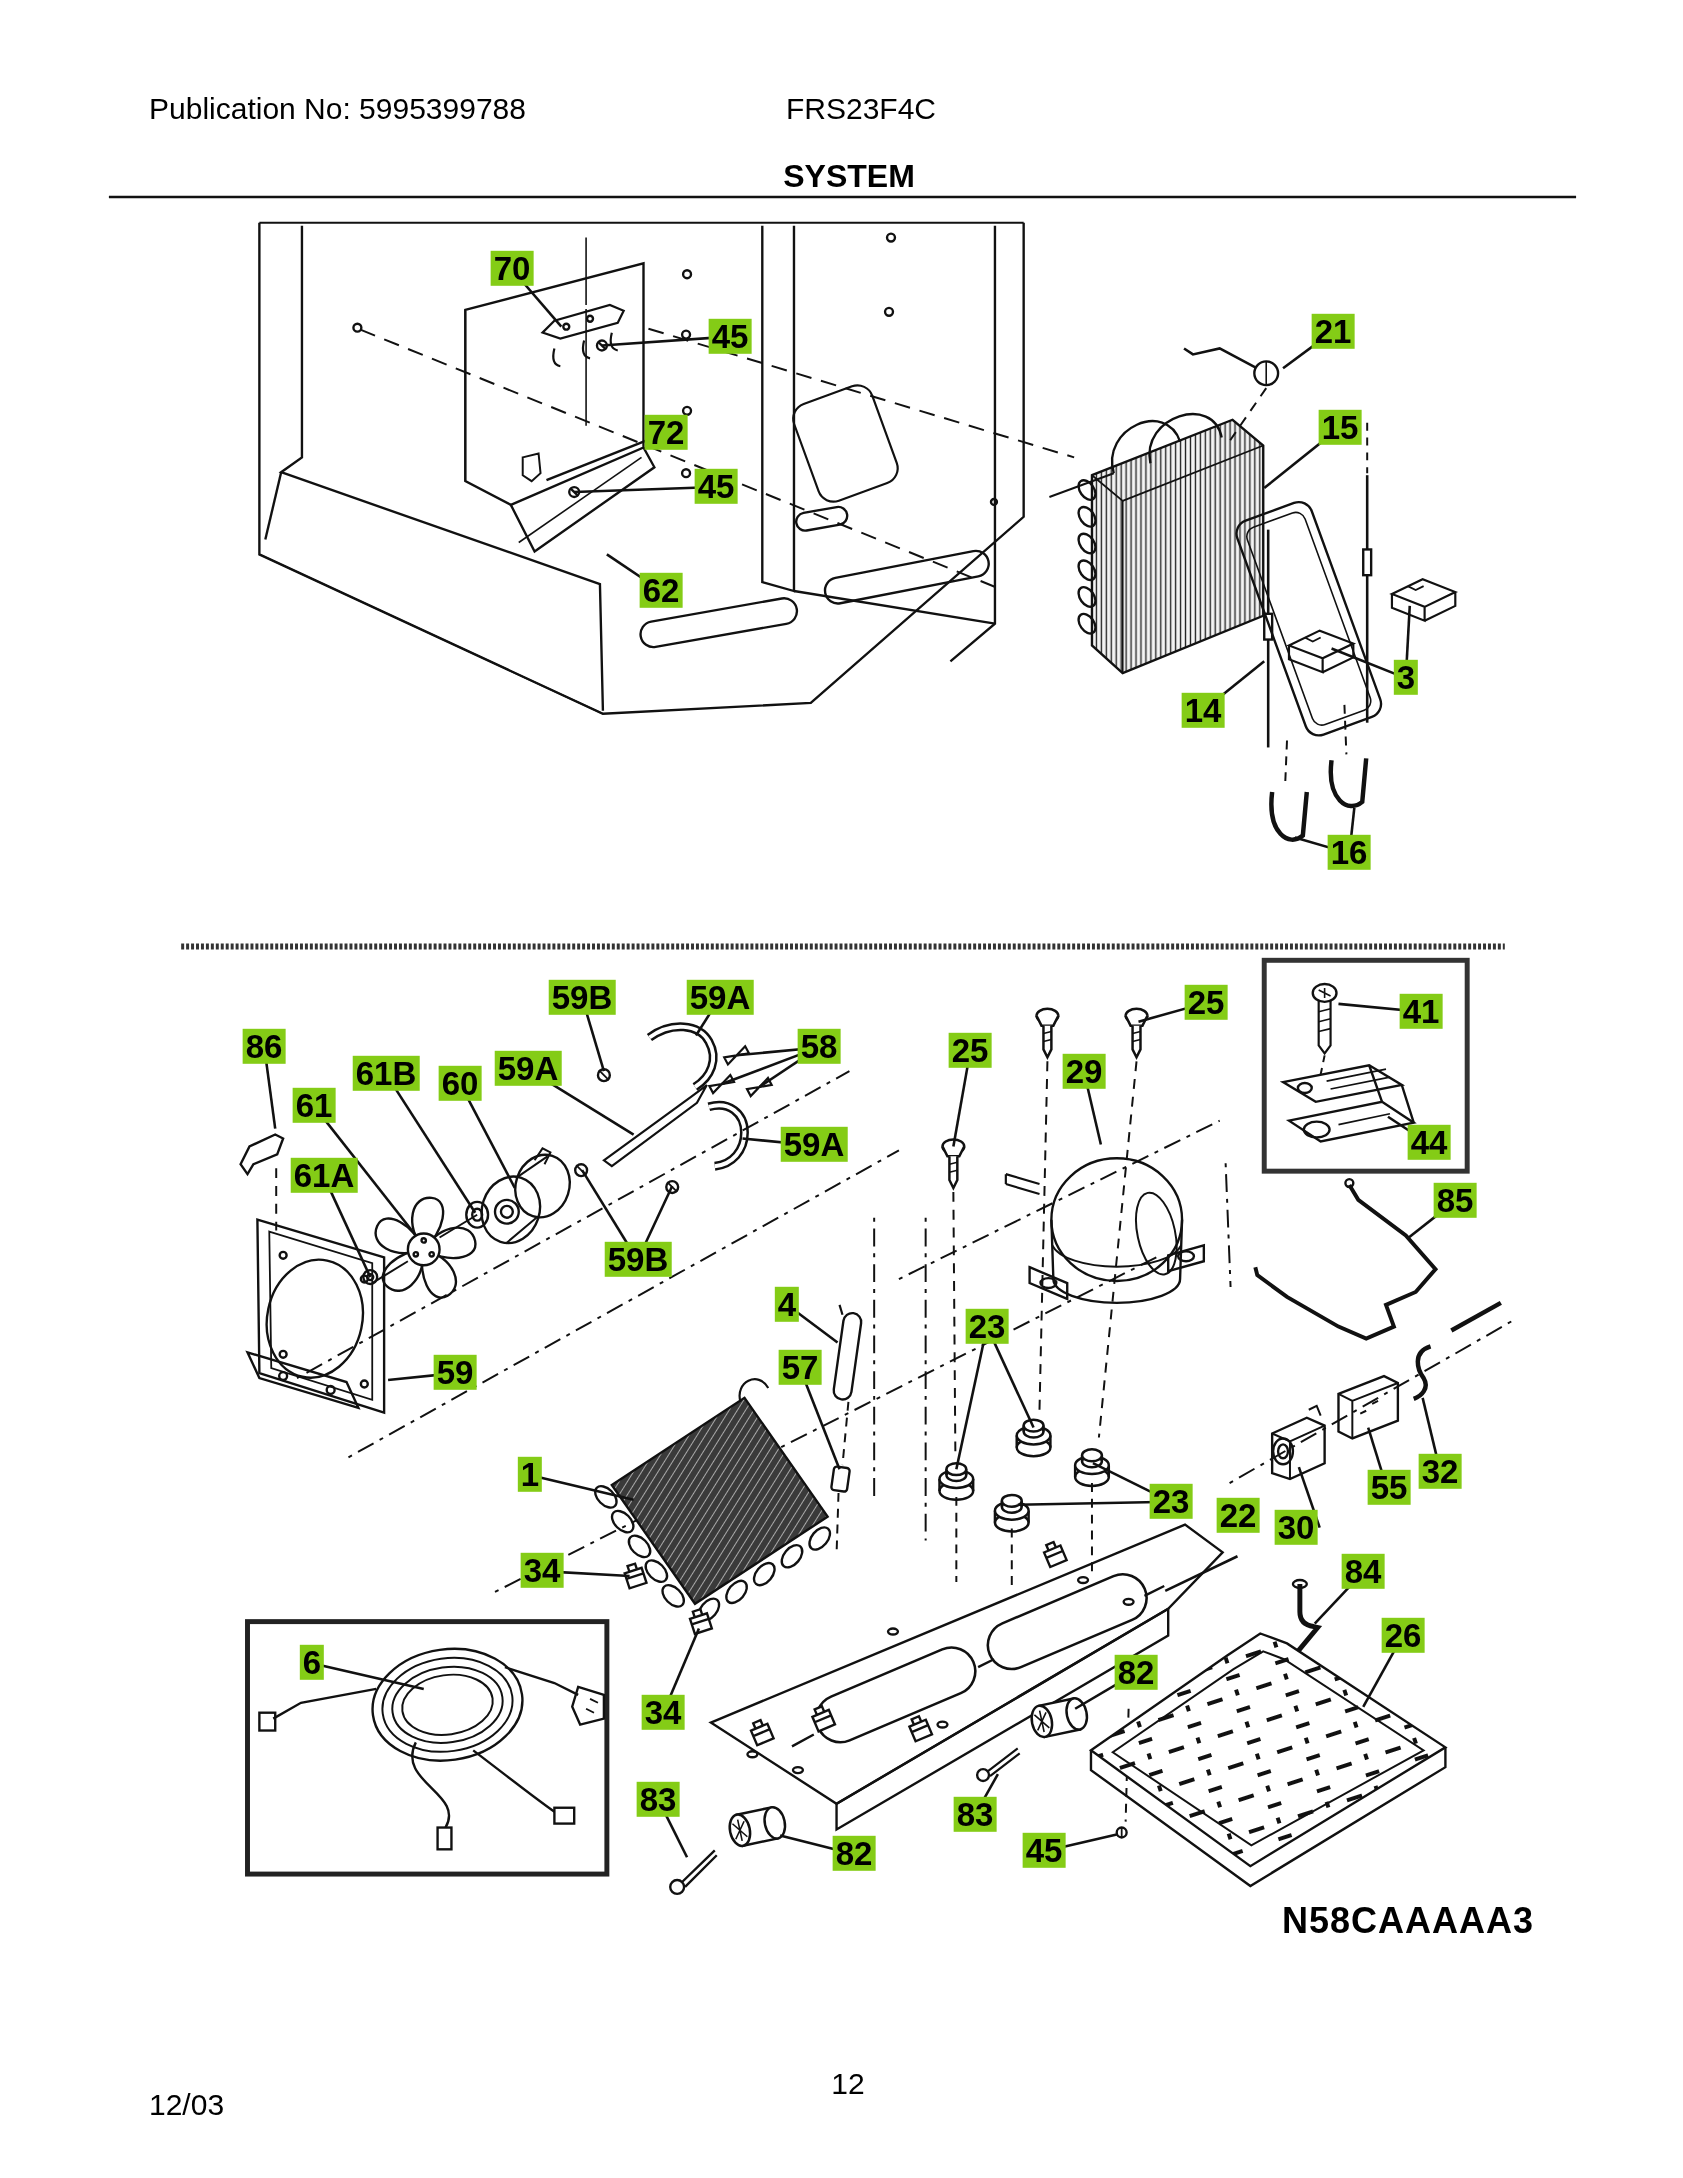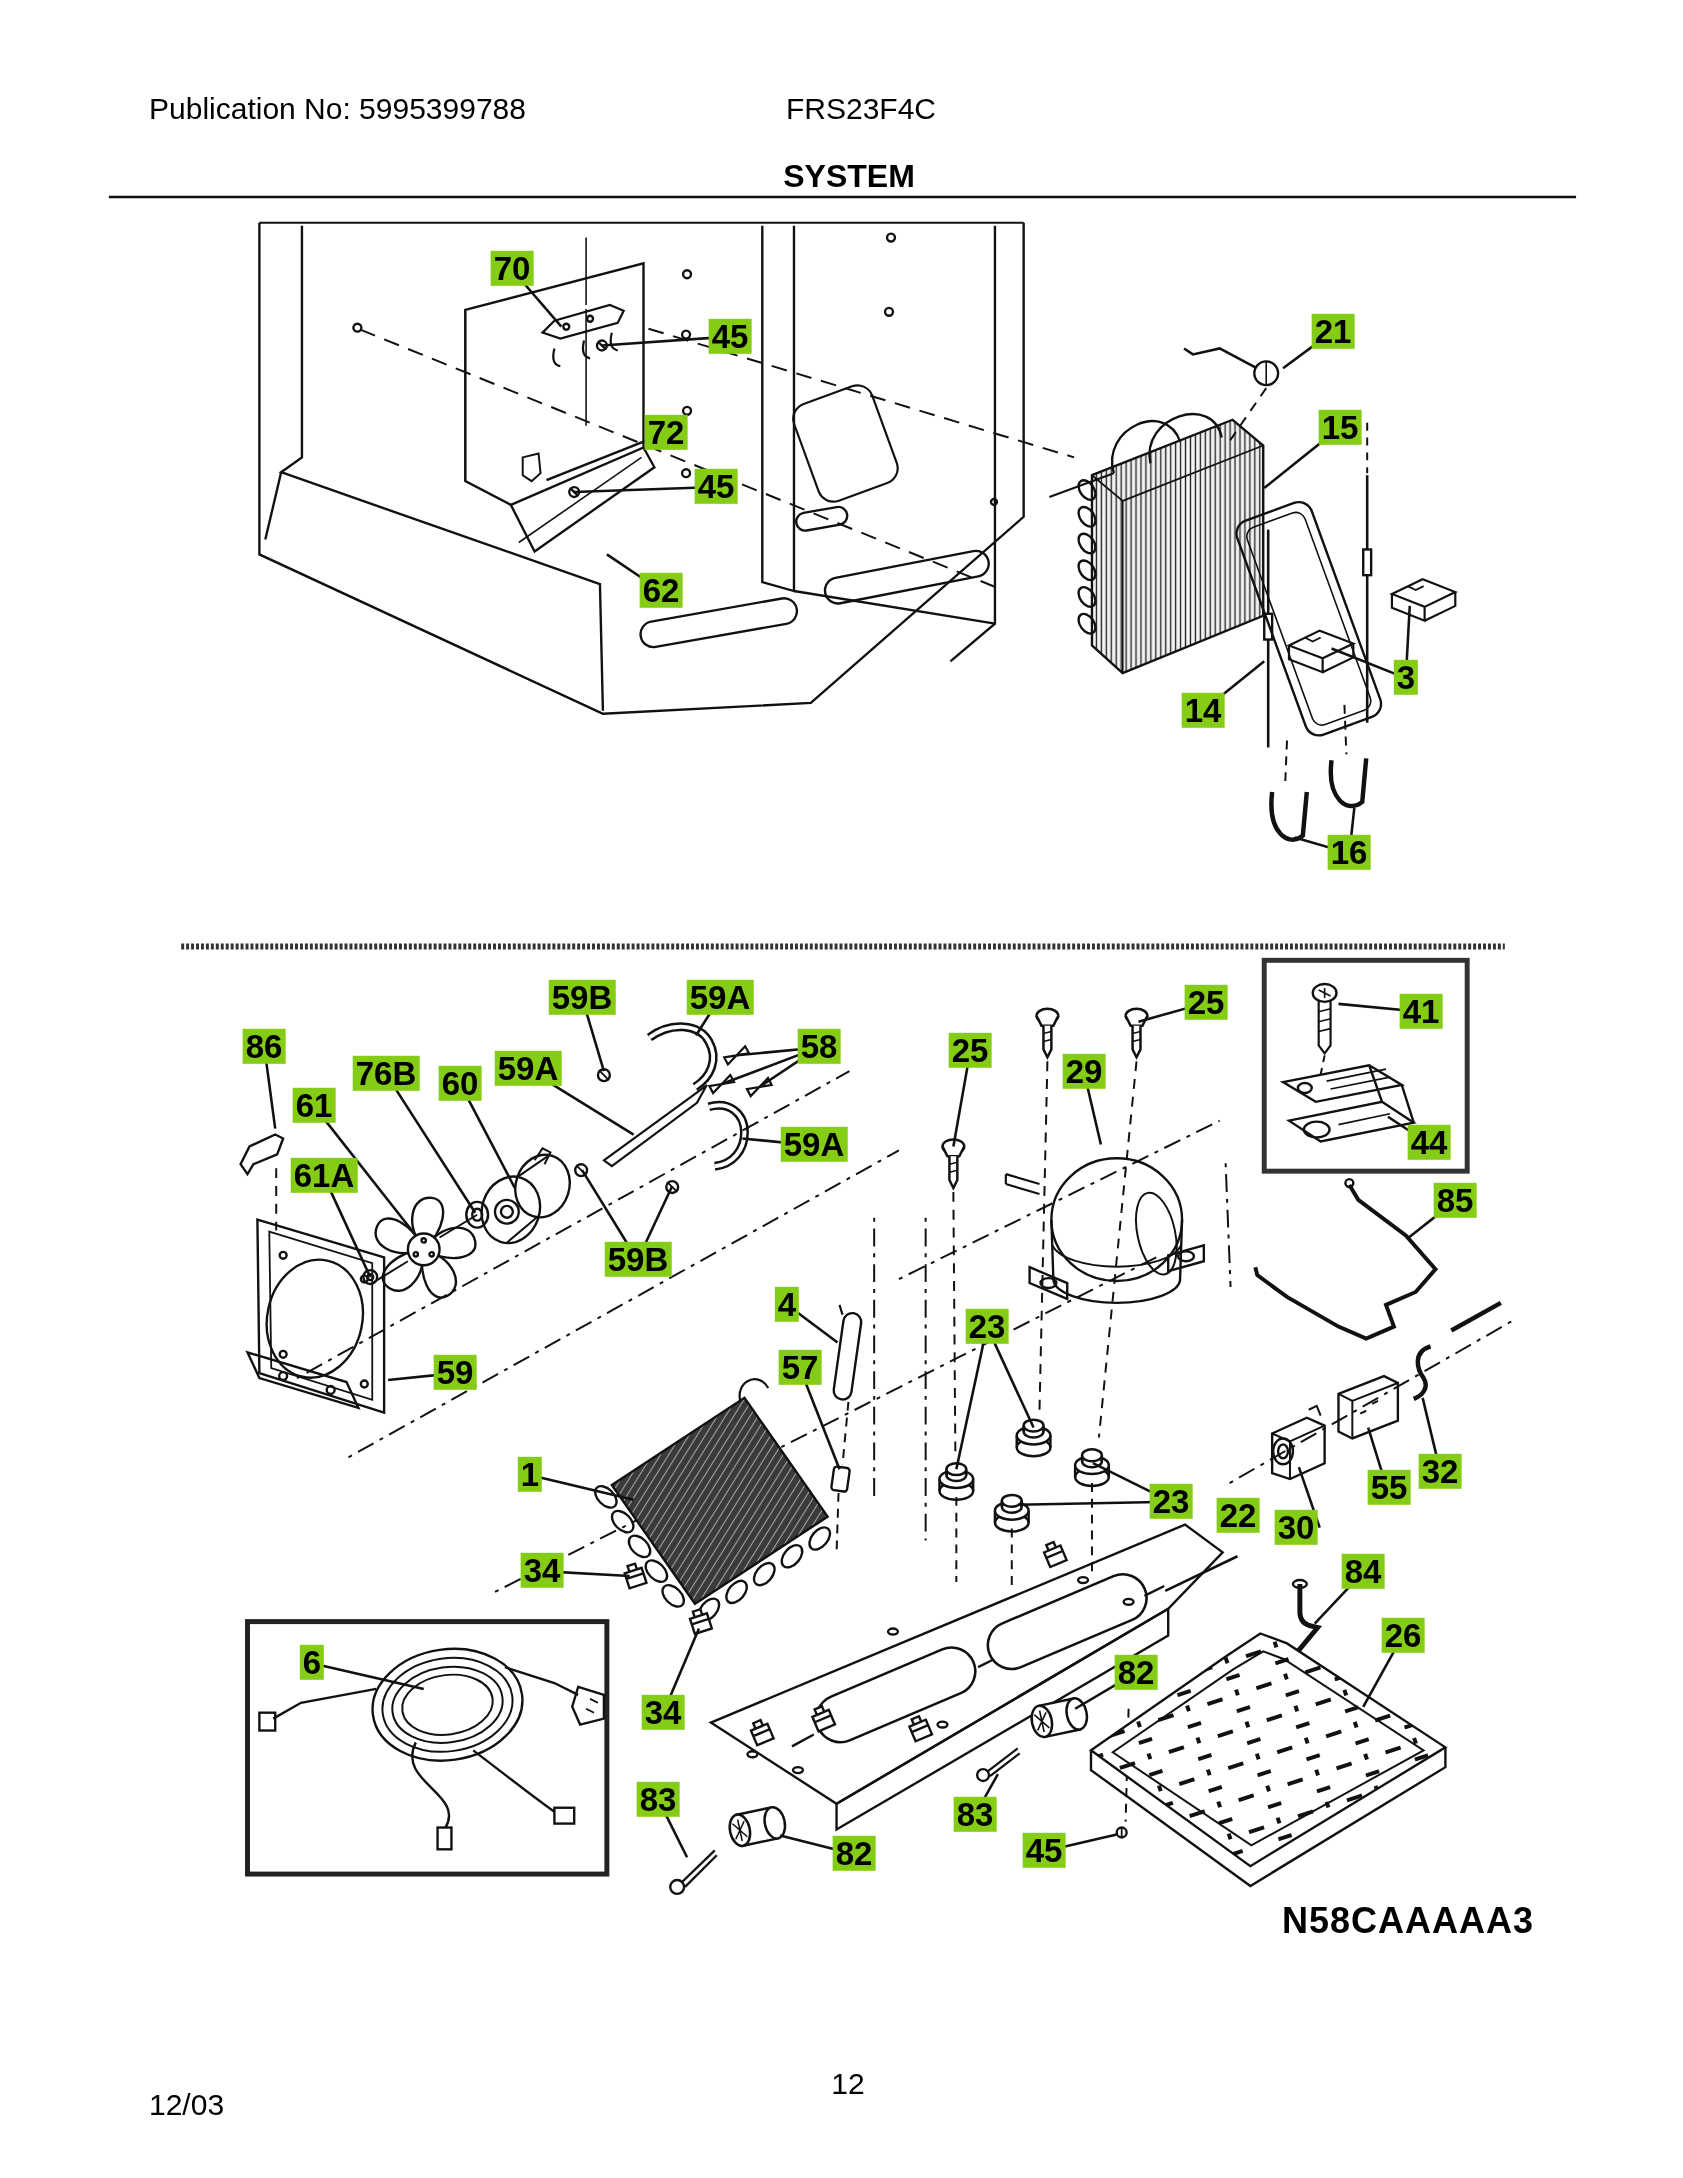--- a/index.html
+++ b/index.html
@@ -422,21 +422,21 @@
       <div class="callout" style="left: 1333px; top: 332px;">21</div>
       <div class="callout" style="left: 1340px; top: 428px;">15</div>
       <div class="callout" style="left: 1406px; top: 678px;">3</div>
       <div class="callout" style="left: 1203px; top: 711px;">14</div>
       <div class="callout" style="left: 1349px; top: 853px;">16</div>
       <div class="callout" style="left: 264px; top: 1047px;">86</div>
       <div class="callout" style="left: 582px; top: 998px;">59B</div>
       <div class="callout" style="left: 720px; top: 998px;">59A</div>
       <div class="callout" style="left: 819px; top: 1047px;">58</div>
       <div class="callout" style="left: 528px; top: 1069px;">59A</div>
-      <div class="callout" style="left: 386px; top: 1074px;">76B</div>
+      <div class="callout" style="left: 386px; top: 1074px;">61B</div>
       <div class="callout" style="left: 460px; top: 1084px;">60</div>
       <div class="callout" style="left: 314px; top: 1106px;">61</div>
       <div class="callout" style="left: 814px; top: 1145px;">59A</div>
       <div class="callout" style="left: 324px; top: 1176px;">61A</div>
       <div class="callout" style="left: 638px; top: 1260px;">59B</div>
       <div class="callout" style="left: 455px; top: 1373px;">59</div>
       <div class="callout" style="left: 970px; top: 1051px;">25</div>
       <div class="callout" style="left: 1206px; top: 1003px;">25</div>
       <div class="callout" style="left: 1084px; top: 1072px;">29</div>
       <div class="callout" style="left: 1421px; top: 1012px;">41</div>

